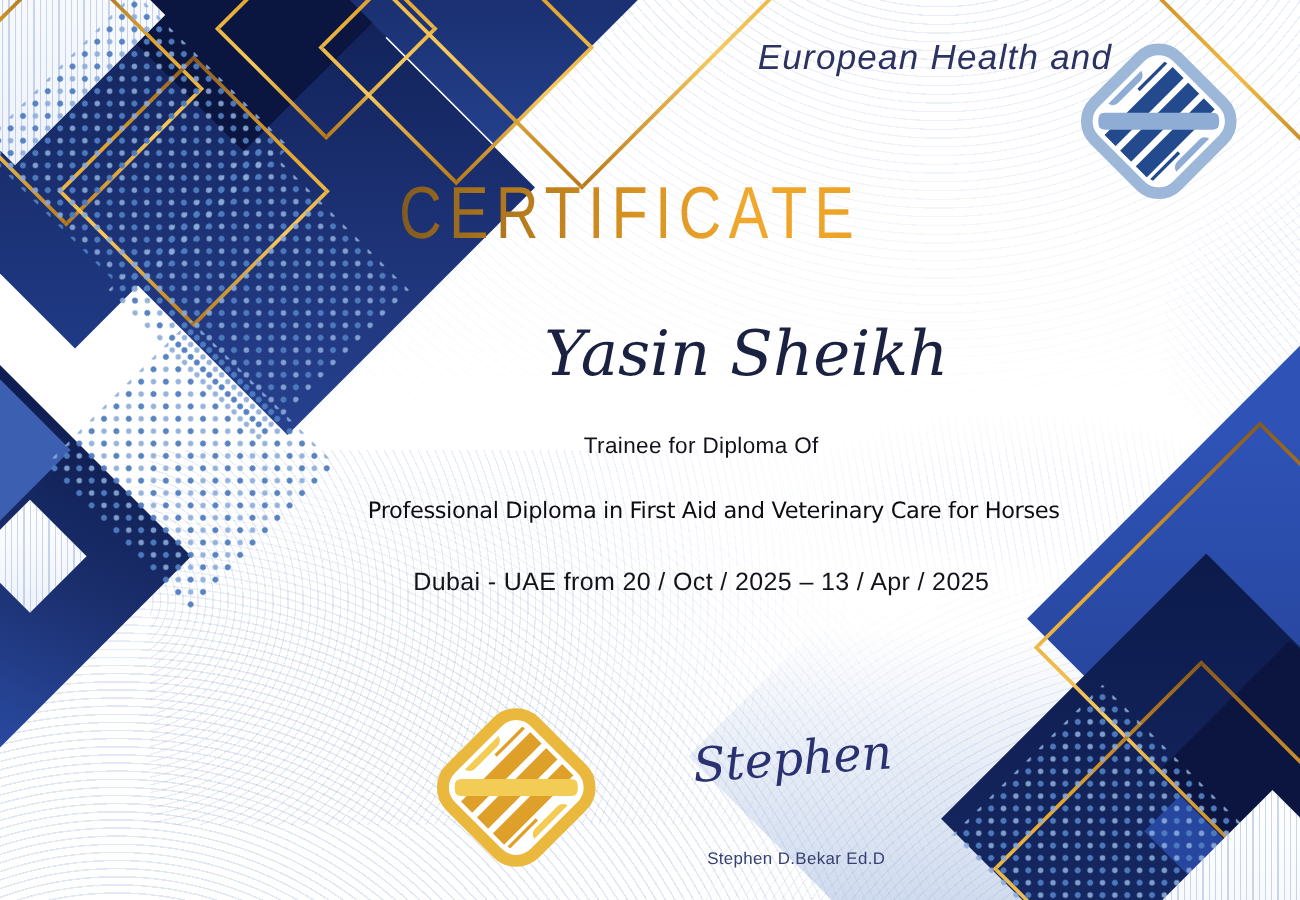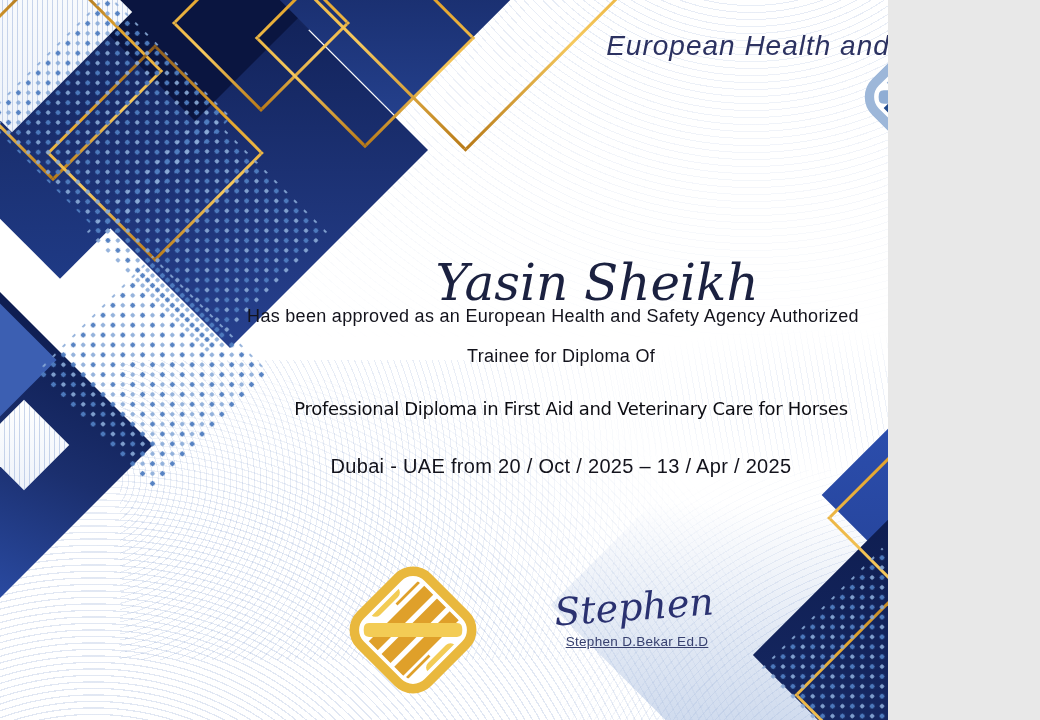--- a/index.html
+++ b/index.html
@@ -1,17 +1,17 @@
 <!DOCTYPE html>
 <html><head>
 <meta charset="utf-8">
 <style>
   html,body{margin:0;padding:0;background:#e8e8e8;}
   .frame{
-    position:relative;width:888px;height:720px;overflow:hidden;background:#ffffff;
+    position:relative;width:1040px;height:720px;overflow:hidden;background:#ffffff;
     font-family:"Liberation Sans",sans-serif;
   }
   .abs{position:absolute;}
   .diamond{position:absolute;transform:rotate(45deg);}
   .gold-outline{
     position:absolute;transform:rotate(45deg);
     border:3px solid;border-image:linear-gradient(135deg,#8a5a1c,#e3a42c,#f6c95e,#b87a18) 1;
     background:transparent;
   }
   .dots{
@@ -160,26 +160,28 @@
         <line x1="78" y1="56" x2="78" y2="86" stroke="#dfa02a" stroke-width="2.5"></line>
         <rect x="2" y="43.5" width="96" height="13" rx="6.5" fill="#f3cc55" transform="rotate(-45 50 50)"></rect>
         <rect x="6" y="32" width="12" height="36" rx="6" fill="#f3cc55"></rect>
         <rect x="82" y="32" width="12" height="36" rx="6" fill="#f3cc55"></rect>
       </g>
     </svg>
   </div>
 
   <div class="txt issuer" style="left:748px;top:30px;">European Health and</div>
 
+  <div class="txt" style="left:504px;top:136px;">
+    <span class="cert-title">CERTIFICATE</span>
+  </div>
 
   <div class="txt recipient" style="left:597px;top:222px;margin-top:32px;">Yasin Sheikh</div>
 
-  <div class="txt body-line" style="left:553px;top:306px;">Has been approved as an European Health and Safety Agency Authorized</div>
   <div class="txt body-line" style="left:561px;top:346px;">Trainee for Diploma Of</div>
 
   <div class="txt diploma-line" style="left:571px;top:398px;">Professional Diploma in First Aid and Veterinary Care for Horses</div>
 
   <div class="txt date-line" style="left:561px;top:455px;">Dubai - UAE from 20 / Oct / 2025 – 13 / Apr / 2025</div>
 
   <div class="txt autograph" style="left:634px;top:585px;">Stephen</div>
-  <div class="txt sig-small" style="left:637px;top:634px;text-decoration:underline;">Stephen D.Bekar Ed.D</div>
+  <div class="txt sig-small" style="left:637px;top:679px;">Stephen D.Bekar Ed.D</div>
 
 </div>
 
 </body></html>

